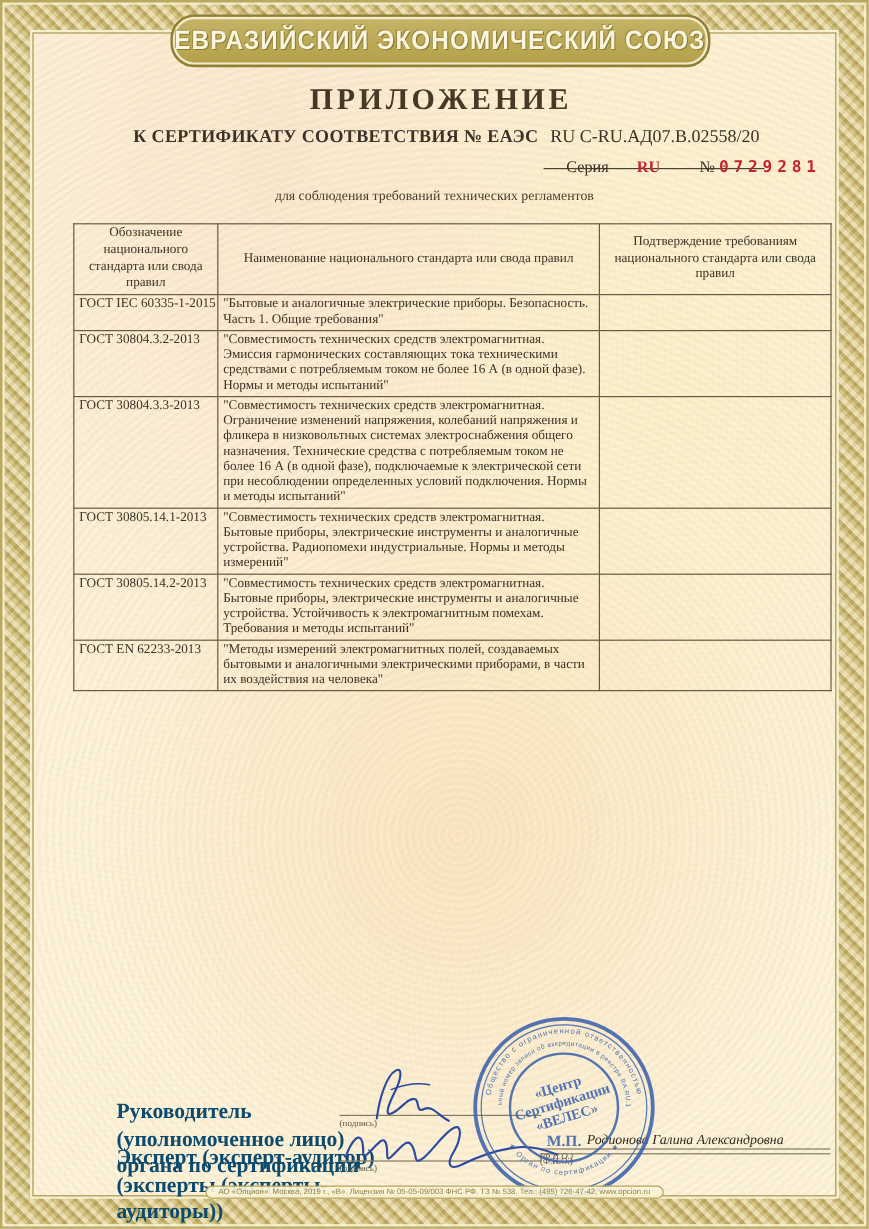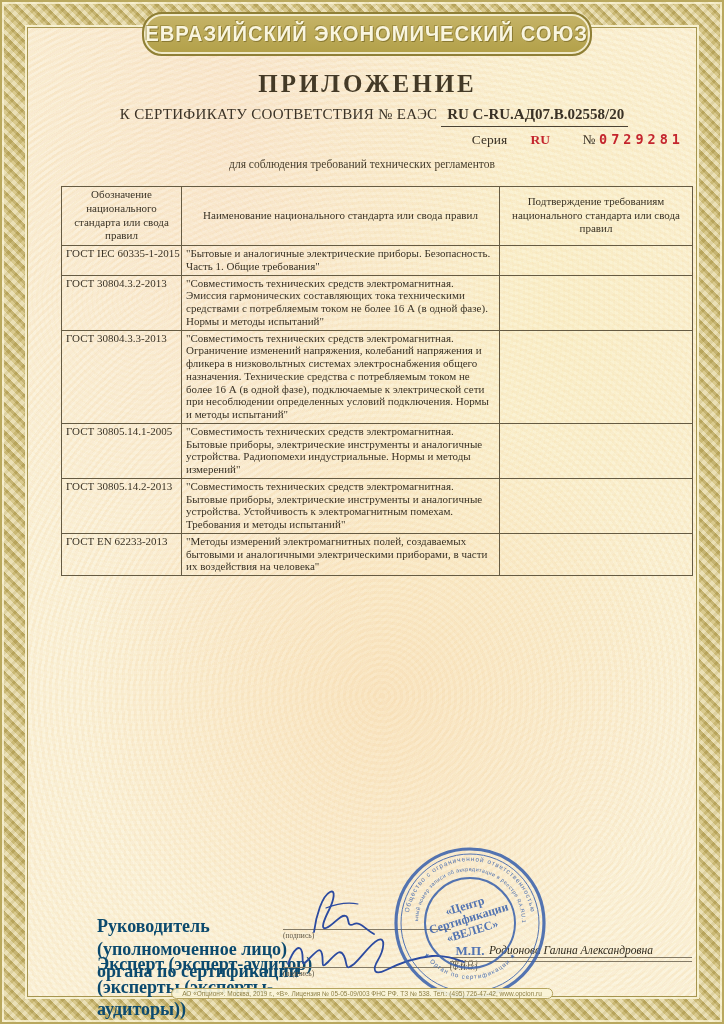--- a/index.html
+++ b/index.html
@@ -47,22 +47,22 @@
     transform:scaleX(.92);text-shadow:1px 1px 0 #8a7a32, -1px -1px 0 rgba(138,122,50,.6);
   }
   .doc-title{
     position:absolute;left:0;right:0;top:70px;text-align:center;
     font-size:25px;font-weight:bold;letter-spacing:3px;color:#443a27;padding-left:11px;
   }
   .cert-line{
     position:absolute;left:0;right:0;top:106px;text-align:center;
     font-size:15px;color:#3a3226;white-space:nowrap;
   }
-  .cert-line .prefix{font-weight:normal;letter-spacing:.3px;margin-left:24px;}
-  .cert-line .number{border-bottom:1px solid #4a4234;padding:0 4px 4px 6px;font-weight:bold;}
+  .cert-line .prefix{font-weight:bold;letter-spacing:.3px;margin-left:24px;}
+  .cert-line .number{border-bottom:1px solid #4a4234;padding:0 4px 18px 6px;}
   .series-line{
     position:absolute;top:131px;right:40px;font-size:13.5px;color:#3a3226;white-space:nowrap;
   }
   .series-line .red{color:#c4262e;font-weight:bold;padding-left:20px;}
   .series-line .serial{
     font-family:"DejaVu Sans Mono", monospace;color:#c4262e;font-weight:bold;
     letter-spacing:4px;font-size:13.5px;
   }
   .series-line .gap{display:inline-block;width:26px;}
   .intro{
@@ -155,21 +155,21 @@
         <td class="code">ГОСТ 30804.3.2-2013</td>
         <td>"Совместимость технических средств электромагнитная. Эмиссия гармонических составляющих тока техническими средствами с потребляемым током не более 16 А (в одной фазе). Нормы и методы испытаний"</td>
         <td></td>
       </tr>
       <tr>
         <td class="code">ГОСТ 30804.3.3-2013</td>
         <td>"Совместимость технических средств электромагнитная. Ограничение изменений напряжения, колебаний напряжения и фликера в низковольтных системах электроснабжения общего назначения. Технические средства с потребляемым током не более 16 А (в одной фазе), подключаемые к электрической сети при несоблюдении определенных условий подключения. Нормы и методы испытаний"</td>
         <td></td>
       </tr>
       <tr>
-        <td class="code">ГОСТ 30805.14.1-2005</td>
+        <td class="code">ГОСТ 30805.14.1-2013</td>
         <td>"Совместимость технических средств электромагнитная. Бытовые приборы, электрические инструменты и аналогичные устройства. Радиопомехи индустриальные. Нормы и методы измерений"</td>
         <td></td>
       </tr>
       <tr>
         <td class="code">ГОСТ 30805.14.2-2013</td>
         <td>"Совместимость технических средств электромагнитная. Бытовые приборы, электрические инструменты и аналогичные устройства. Устойчивость к электромагнитным помехам. Требования и методы испытаний"</td>
         <td></td>
       </tr>
       <tr>
         <td class="code">ГОСТ EN 62233-2013</td>

